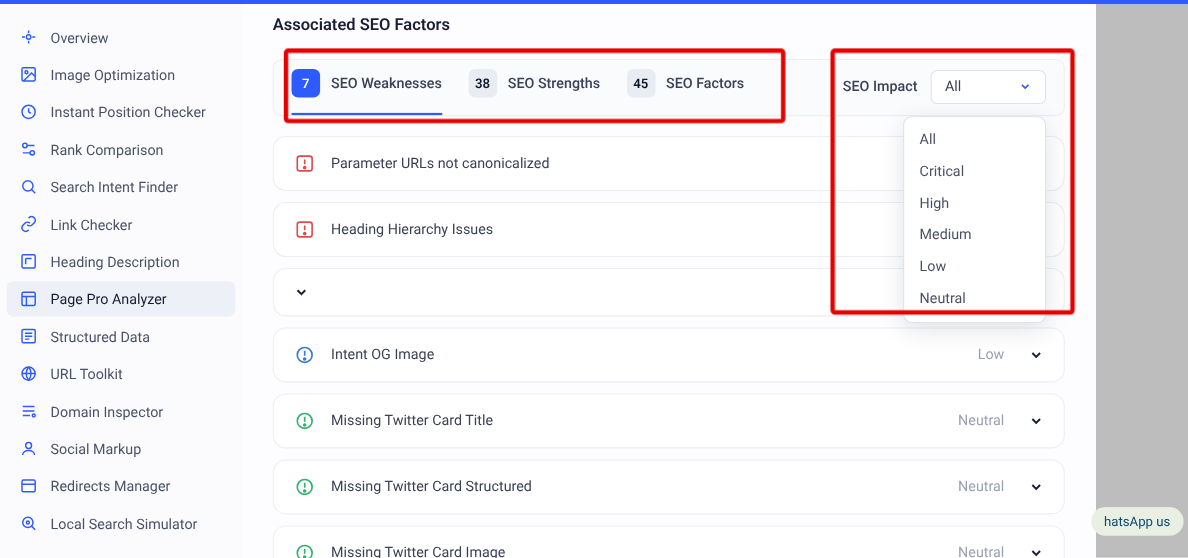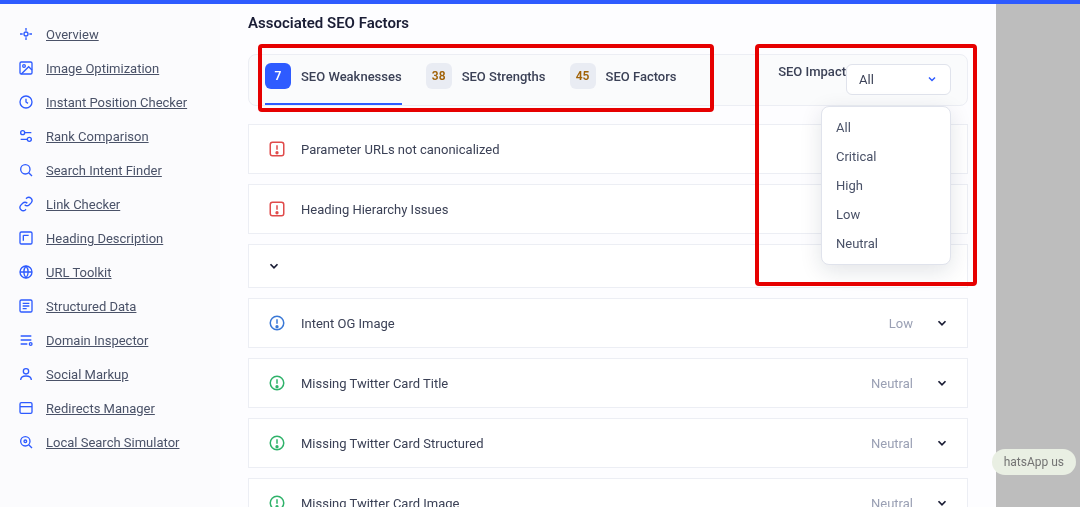--- a/index.html
+++ b/index.html
@@ -1,48 +1,48 @@
 <!DOCTYPE html>
 <html><head>
 <meta charset="utf-8">
 <style>
 * { box-sizing: border-box; margin: 0; padding: 0; }
 body { font-family: -apple-system, BlinkMacSystemFont, "Segoe UI", Roboto, sans-serif; background: #f5f6fa; font-size: 13px; color: #1a1d35; width:1080px; height:507px; overflow:hidden; position:relative;}
 .top-bar { height: 4px; background: #2e5bff; }
 .layout { display: flex; height: calc(507px - 4px); }
 .sidebar { width: 220px; background: #fbfbfd; padding: 14px 6px; overflow-y:auto;}
-.side-item { display: flex; align-items: center; gap: 11px; padding: 7px 11px; font-size: 13px; color: #4a5268; border-radius: 6px; cursor: pointer; margin-bottom: 2px; text-decoration: underline;}
+.side-item { display: flex; align-items: flex-end; gap: 11px; padding: 7px 11px; font-size: 13px; color: #4a5268; border-radius: 6px; cursor: pointer; margin-bottom: 2px;}
 .side-item.active { background: #edf0f6; color: #1a1d35; }
 .side-item .icon { width: 18px; height: 18px; display:flex; align-items:center; justify-content:center; color:#2e5bff; flex-shrink:0;}
 .main { flex: 1; padding: 10px 28px 18px 28px; background: #fdfdff; overflow-y:auto; position:relative;}
 .section-title { font-size: 15px; font-weight: 600; color: #1a1d35; margin-bottom: 22px; }
 .tabs-row { display:flex; align-items:center; justify-content:space-between; background:#fafbfc; border:1px solid #eceef4; border-radius:8px; padding:8px 16px 0 16px; position:relative;}
 .tabs-left { display:flex; gap:24px; align-items:flex-start;}
 .tab { display:flex; align-items:center; gap:10px; padding-bottom:14px; border-bottom:2px solid transparent; cursor:pointer; font-size:13px; color:#3b4156; font-weight:500;}
 .tab.active { border-bottom-color:#2e5bff;}
-.tab .count { display:inline-flex; align-items:center; justify-content:center; min-width:26px; height:26px; padding:0 6px; background:#e9ecf3; color:#a16207; border-radius:6px; font-size:12px; font-weight:600;}
+.tab .count { display:inline-flex; align-items:center; justify-content:center; min-width:26px; height:26px; padding:0 6px; background:#e9ecf3; color:#0f172a; border-radius:6px; font-size:12px; font-weight:600;}
 .tab.active .count { background:#2e5bff; color:#fff;}
-.filter-right { display:flex; gap:0; position:relative; padding-bottom:10px;}
+.filter-right { display:flex; align-items:center; gap:12px; position:relative; padding-bottom:10px;}
 .filter-label { font-size:13px; color:#3b4156; font-weight:500;}
 .select-box { display:flex; align-items:center; justify-content:space-between; gap:20px; background:#fff; border:1px solid #e0e3ec; border-radius:6px; padding:7px 12px; font-size:13px; color:#3b4156; cursor:pointer; min-width:105px;}
 .issues { margin-top:18px; display:flex; flex-direction:column; gap:10px;}
-.issue { display:flex; align-items:center; justify-content:space-between; background:#fff; border:1px solid #eceef4; border-radius:0; padding:14px 18px; cursor:pointer;}
+.issue { display:flex; align-items:center; justify-content:space-between; background:#fff; border:1px solid #eceef4; border-radius:12px; padding:14px 18px; cursor:pointer;}
 .issue-left { display:flex; align-items:center; gap:14px;}
 .issue-icon { width:20px; height:20px; display:flex; align-items:center; justify-content:center;}
 .issue-title { font-size:13px; color:#3b4156;}
 .issue-right { display:flex; align-items:center; gap:22px;}
 .impact-badge { font-size:13px; color:#9aa0b4;}
 .chev-exp { color:#1a1d35;}
 .dropdown { position:absolute; right:0; top:42px; background:#fff; border:1px solid #e0e3ec; border-radius:8px; box-shadow:0 6px 22px rgba(20,30,60,0.12); padding:6px 0; width:130px; z-index:30;}
 .dropdown-item { padding:7px 14px; font-size:13px; color:#4a5268; cursor:pointer;}
 .highlight-box { position:absolute; border:4px solid #e60000; border-radius:4px; pointer-events:none; z-index:40;}
 .hl1 { left:258px; top:44px; width:456px; height:68px;}
 .hl2 { left:755px; top:44px; width:222px; height:242px;}
 .right-strip { width:84px; background:#bdbdbd;}
-.whatsapp { position:absolute; right:4px; bottom:32px; background:#e9efe3; color:#737373; font-size:12px; padding:6px 12px; border-radius:16px; z-index:50;}
+.whatsapp { position:absolute; right:4px; bottom:20px; background:#e9efe3; color:#0c4a6e; font-size:12px; padding:6px 12px; border-radius:16px; z-index:50;}
 svg { display:block;}
 </style>
 </head>
 <body>
 
 <div class="top-bar"></div>
 <div class="layout">
   <div class="sidebar" id="sidebar">
       <div class="side-item">
         <span class="icon">
@@ -101,37 +101,46 @@
       </div>
       <div class="side-item">
         <span class="icon">
           <svg width="16" height="16" viewBox="0 0 24 24" fill="none" stroke="currentColor" stroke-width="2">
             <rect x="3" y="3" width="18" height="18" rx="2"></rect>
             <path d="M8 8v8M8 8h8"></path>
           </svg>
         </span>
         <span>Heading Description</span>
       </div>
+      <div class="side-item active">
+        <span class="icon">
+          <svg width="16" height="16" viewBox="0 0 24 24" fill="none" stroke="currentColor" stroke-width="2">
+            <rect x="3" y="3" width="18" height="18" rx="2"></rect>
+            <path d="M3 9h18M9 21V9"></path>
+          </svg>
+        </span>
+        <span>Page Pro Analyzer</span>
+      </div>
+      <div class="side-item">
+        <span class="icon">
+          <svg width="16" height="16" viewBox="0 0 24 24" fill="none" stroke="currentColor" stroke-width="2">
+            <rect x="3" y="3" width="18" height="18" rx="2"></rect>
+            <path d="M7 8h10M7 12h10M7 16h6"></path>
+          </svg>
+        </span>
+        <span>Structured Data</span>
+      </div>
       <div class="side-item">
         <span class="icon">
           <svg width="16" height="16" viewBox="0 0 24 24" fill="none" stroke="currentColor" stroke-width="2">
             <circle cx="12" cy="12" r="9"></circle>
             <path d="M3 12h18M12 3a14 14 0 010 18M12 3a14 14 0 000 18"></path>
           </svg>
         </span>
         <span>URL Toolkit</span>
-      </div>
-      <div class="side-item">
-        <span class="icon">
-          <svg width="16" height="16" viewBox="0 0 24 24" fill="none" stroke="currentColor" stroke-width="2">
-            <rect x="3" y="3" width="18" height="18" rx="2"></rect>
-            <path d="M7 8h10M7 12h10M7 16h6"></path>
-          </svg>
-        </span>
-        <span>Structured Data</span>
       </div>
       <div class="side-item">
         <span class="icon">
           <svg width="16" height="16" viewBox="0 0 24 24" fill="none" stroke="currentColor" stroke-width="2">
             <path d="M4 6h16M4 12h16M4 18h10"></path>
             <circle cx="19" cy="18" r="2"></circle>
           </svg>
         </span>
         <span>Domain Inspector</span>
       </div>
@@ -188,20 +197,21 @@
           <span>
             <svg width="12" height="12" viewBox="0 0 24 24" fill="none" stroke="#2e5bff" stroke-width="3">
                 <polyline points="6 9 12 15 18 9"></polyline>
               </svg>
           </span>
         </div>
         <div class="dropdown" id="dropdown">
             <div class="dropdown-item">All</div>
             <div class="dropdown-item">Critical</div>
             <div class="dropdown-item">High</div>
+            <div class="dropdown-item">Medium</div>
             <div class="dropdown-item">Low</div>
             <div class="dropdown-item">Neutral</div>
           </div>
       </div>
     </div>
     <div class="issues" id="issues">
         <div class="issue">
           <div class="issue-left">
             <span class="issue-icon">
               <svg width="18" height="18" viewBox="0 0 24 24" fill="none" stroke="#e04b4b" stroke-width="2">

